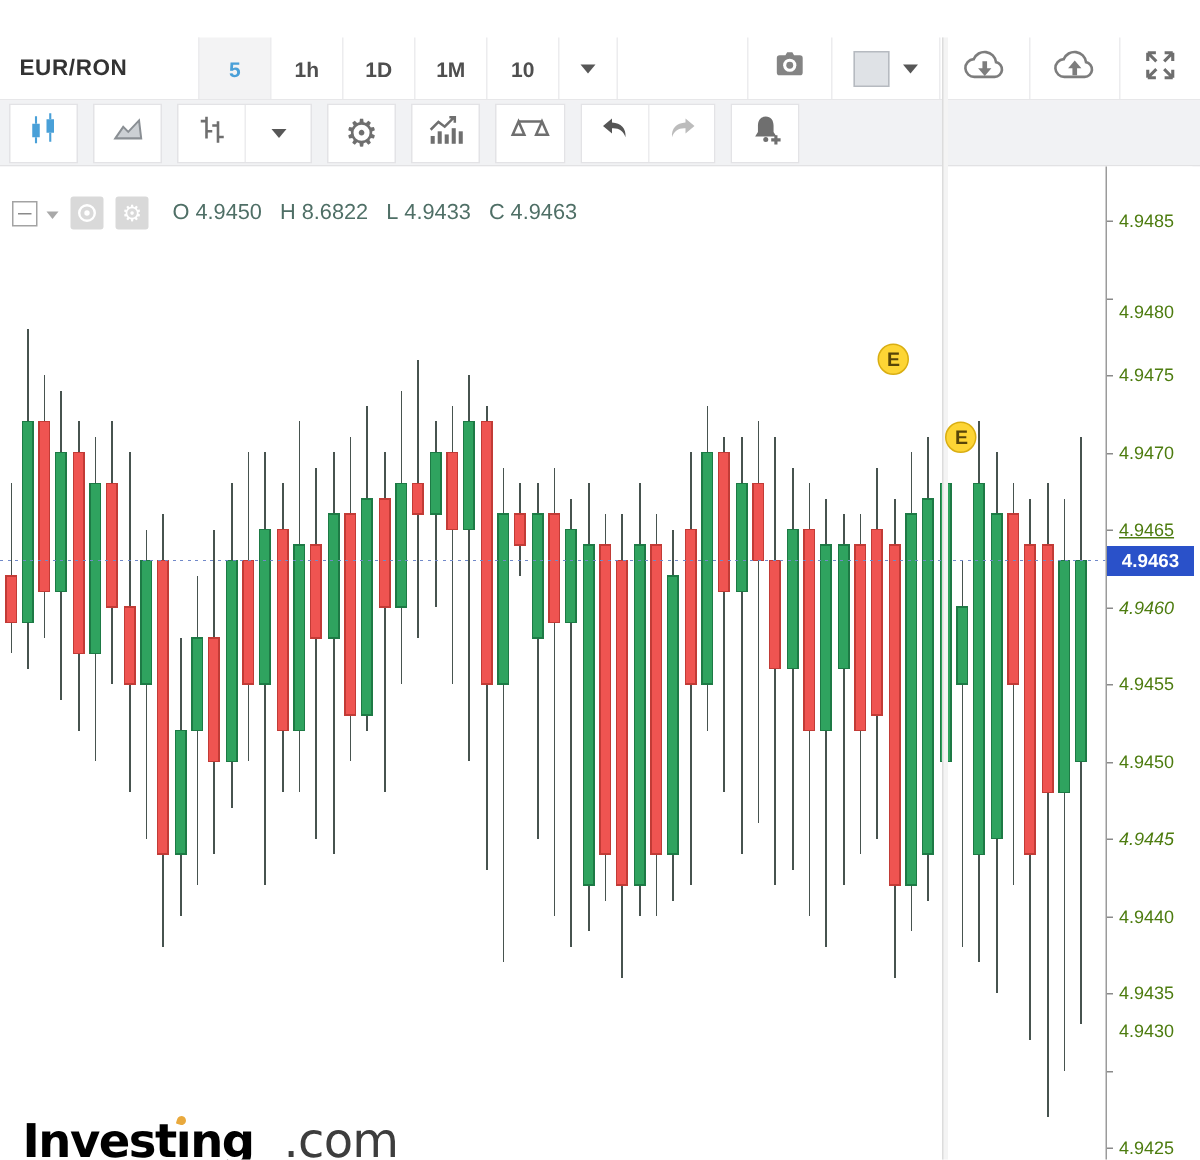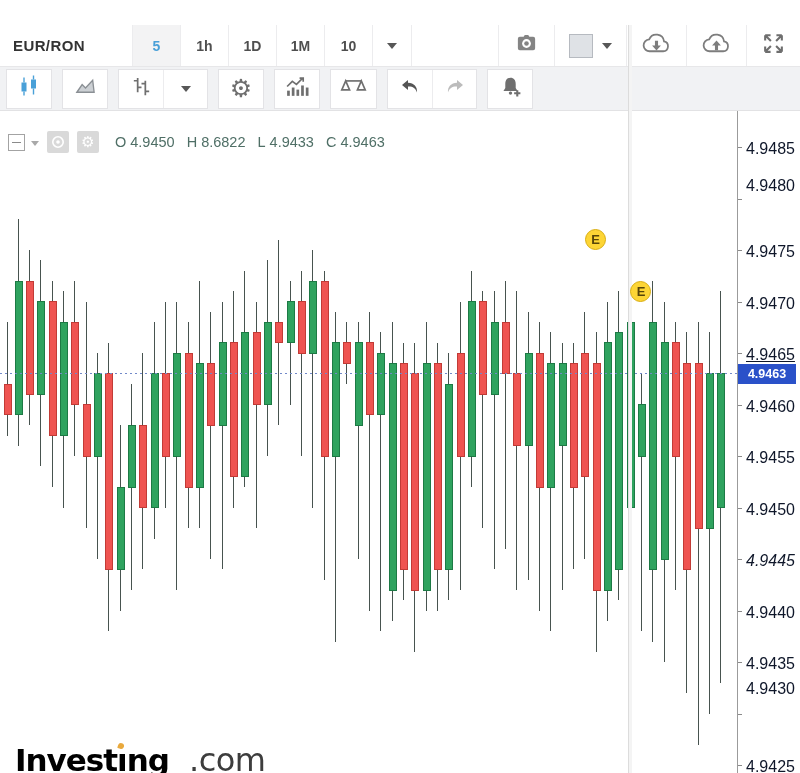--- a/index.html
+++ b/index.html
@@ -51,21 +51,21 @@
               display:flex; align-items:center; justify-content:center; cursor:pointer; }
   .mini-btn .gear-glyph { font-size:15px; color:#fff; }
   .ohlc { margin-left:16px; font-size:14.5px; color:#4f6f66; display:flex; }
   .ohlc .lbl { margin-left:12px; }
   .ohlc .lbl:first-child { margin-left:0; }
   .ohlc .val { margin-left:4px; }
 
   
   .price-axis { position:absolute; top:0; left:737px; width:58px; height:682px;
                 border-left:1px solid #9b9b9b; background:#fff; cursor:ns-resize; }
-  .plabel { position:absolute; left:8px; font-size:16px; color:#0f172a; white-space:nowrap; }
+  .plabel { position:absolute; left:8px; font-size:12px; color:#4d7c0f; white-space:nowrap; }
   .ptick  { position:absolute; left:0; width:4px; height:1px; background:#8a8a8a; }
   .price-tag { position:absolute; left:738px; width:58px; height:20px; background:#2a51c9;
                color:#fff; font-size:12.5px; font-weight:bold; display:flex; align-items:center;
                justify-content:center; z-index:6; }
 
   
   .time-axis { position:absolute; top:682px; left:0; width:795px; height:5px;
                border-top:1px solid #9b9b9b; background:#fff; }
   .ttick { position:absolute; top:0; width:1px; height:4px; background:#8a8a8a; }
 
@@ -533,29 +533,29 @@
         <span class="val">4.9433</span>
         <span class="lbl">C</span>
         <span class="val">4.9463</span>
       </div>
     </div>
 
     <div class="price-axis" id="price-axis">
         <div class="ptick" style="top: 36.0574px;"></div>
         <div class="plabel" style="top: 29.0574px;">4.9485</div>
         <div class="ptick" style="top: 87.568px;"></div>
-        <div class="plabel" style="top: 66px; text-align: center;">4.9480</div>
+        <div class="plabel" style="top: 90px; text-align: center;">4.9480</div>
         <div class="ptick" style="top: 139.079px;"></div>
         <div class="plabel" style="top: 132.079px;">4.9475</div>
         <div class="ptick" style="top: 190.589px;"></div>
         <div class="plabel" style="top: 183.589px;">4.9470</div>
         <div class="ptick" style="top: 242.1px;"></div>
         <div class="plabel" style="top: 235.1px; text-decoration: underline;">4.9465</div>
         <div class="ptick" style="top: 293.61px;"></div>
-        <div class="plabel" style="top: 286.61px;">4.9460</div>
+        <div class="plabel" style="top: 286.61px; font-style: italic;">4.9460</div>
         <div class="ptick" style="top: 345.121px;"></div>
         <div class="plabel" style="top: 338.121px;">4.9455</div>
         <div class="ptick" style="top: 396.631px;"></div>
         <div class="plabel" style="top: 389.631px;">4.9450</div>
         <div class="ptick" style="top: 448.142px;"></div>
         <div class="plabel" style="top: 441.142px; font-style: italic;">4.9445</div>
         <div class="ptick" style="top: 499.653px;"></div>
         <div class="plabel" style="top: 492.653px;">4.9440</div>
         <div class="ptick" style="top: 551.163px;"></div>
         <div class="plabel" style="top: 544.163px;">4.9435</div>

